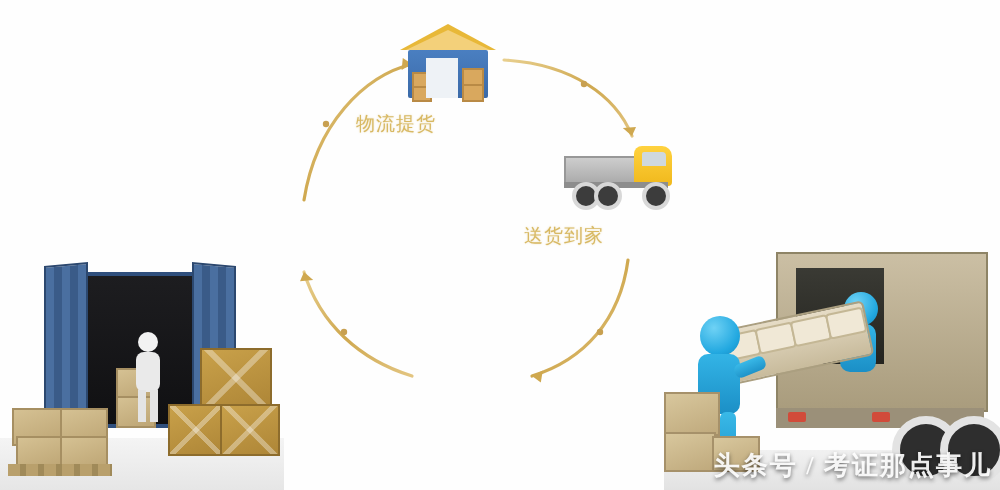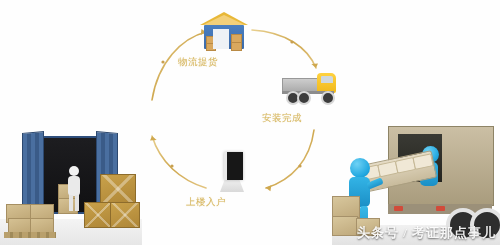--- a/index.html
+++ b/index.html
@@ -362,32 +362,23 @@
       <div class="tk">
         <div class="tk-bed"></div>
         <div class="tk-cab"></div>
         <div class="tk-window"></div>
         <div class="tk-chassis"></div>
         <div class="tk-wheel tk-w1"></div>
         <div class="tk-wheel tk-w2"></div>
         <div class="tk-wheel tk-w3"></div>
       </div>
     </div>
-    <div class="stage-label">安装完成</div>
+    <div class="stage-label">送货到家</div>
   </div>
 
-  <div class="stage" id="stage-upstairs">
-    <div class="stage-icon">
-      <div class="dw">
-        <div class="dw-floor"></div>
-        <div class="dw-frame"></div>
-      </div>
-    </div>
-    <div class="stage-label">上楼入户</div>
-  </div>
 
 
   <div id="photo-left">
     <div class="ground-l"></div>
     <div class="container-body"></div>
     <div class="container-door cd-left"></div>
     <div class="container-door cd-right"></div>
 
     <div class="cbox cbox-5"></div>
     <div class="cbox cbox-6"></div>

